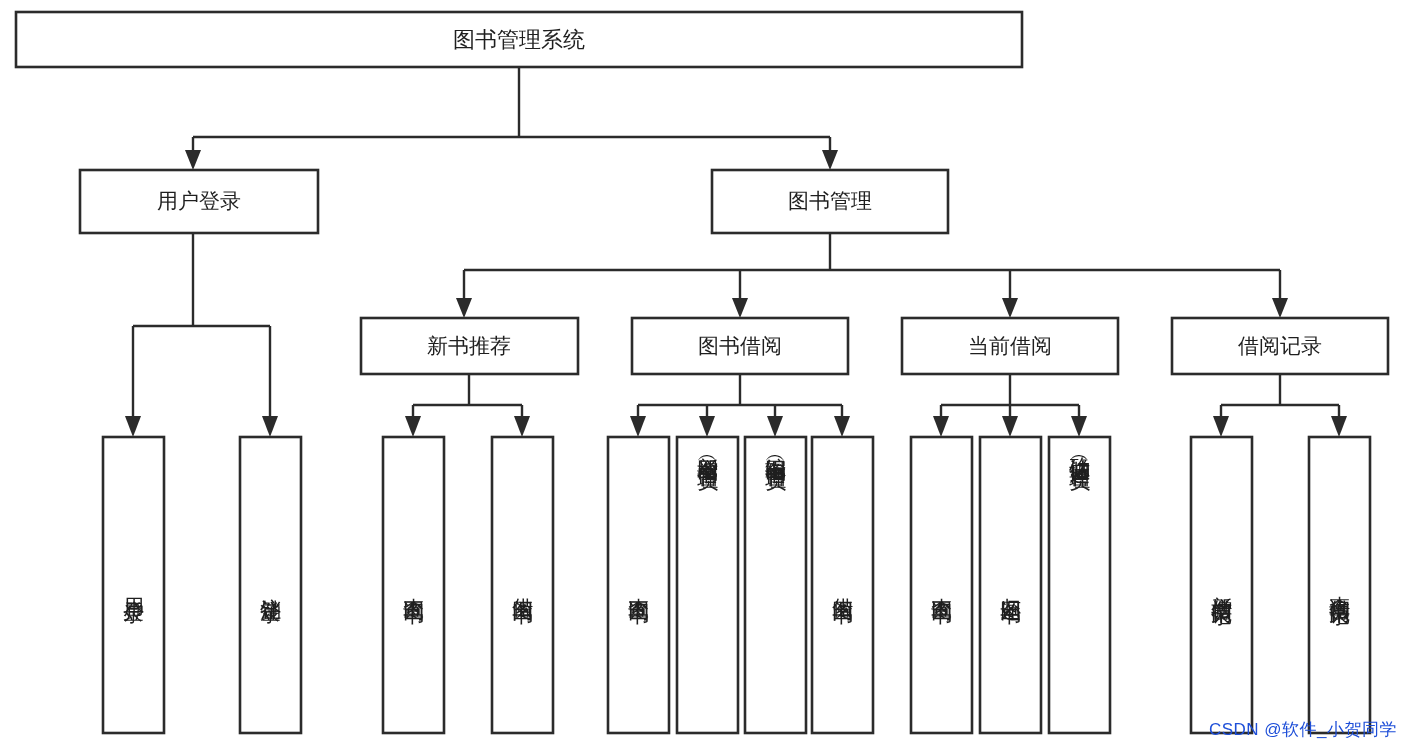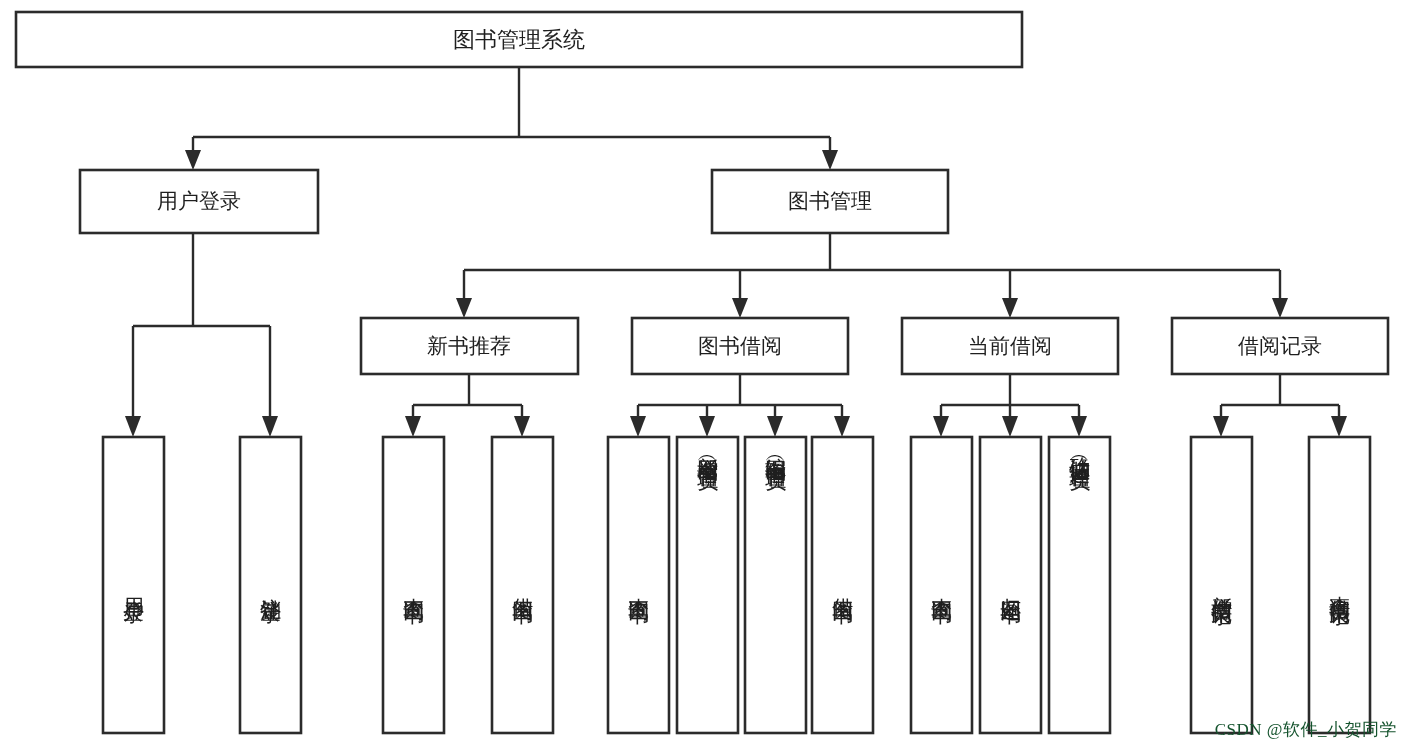--- a/index.html
+++ b/index.html
@@ -75,23 +75,23 @@
     font-size: 21px;
     line-height: 1.16;
     color: #1f1f1f;
     letter-spacing: 2px;
     white-space: nowrap;
   }
   .watermark {
     position: absolute;
     right: 8px;
     bottom: 6px;
-    font-family: Liberation Serif, serif;
+    font-family: Liberation Sans, sans-serif;
     font-size: 17px;
-    color: #14532d;
+    color: #1d4ed8;
     letter-spacing: 0.5px;
     user-select: none;
     margin-left: 28px;
   }
 </style>
 </head>
 <body>
 
 <div id="diagram-root">
 

